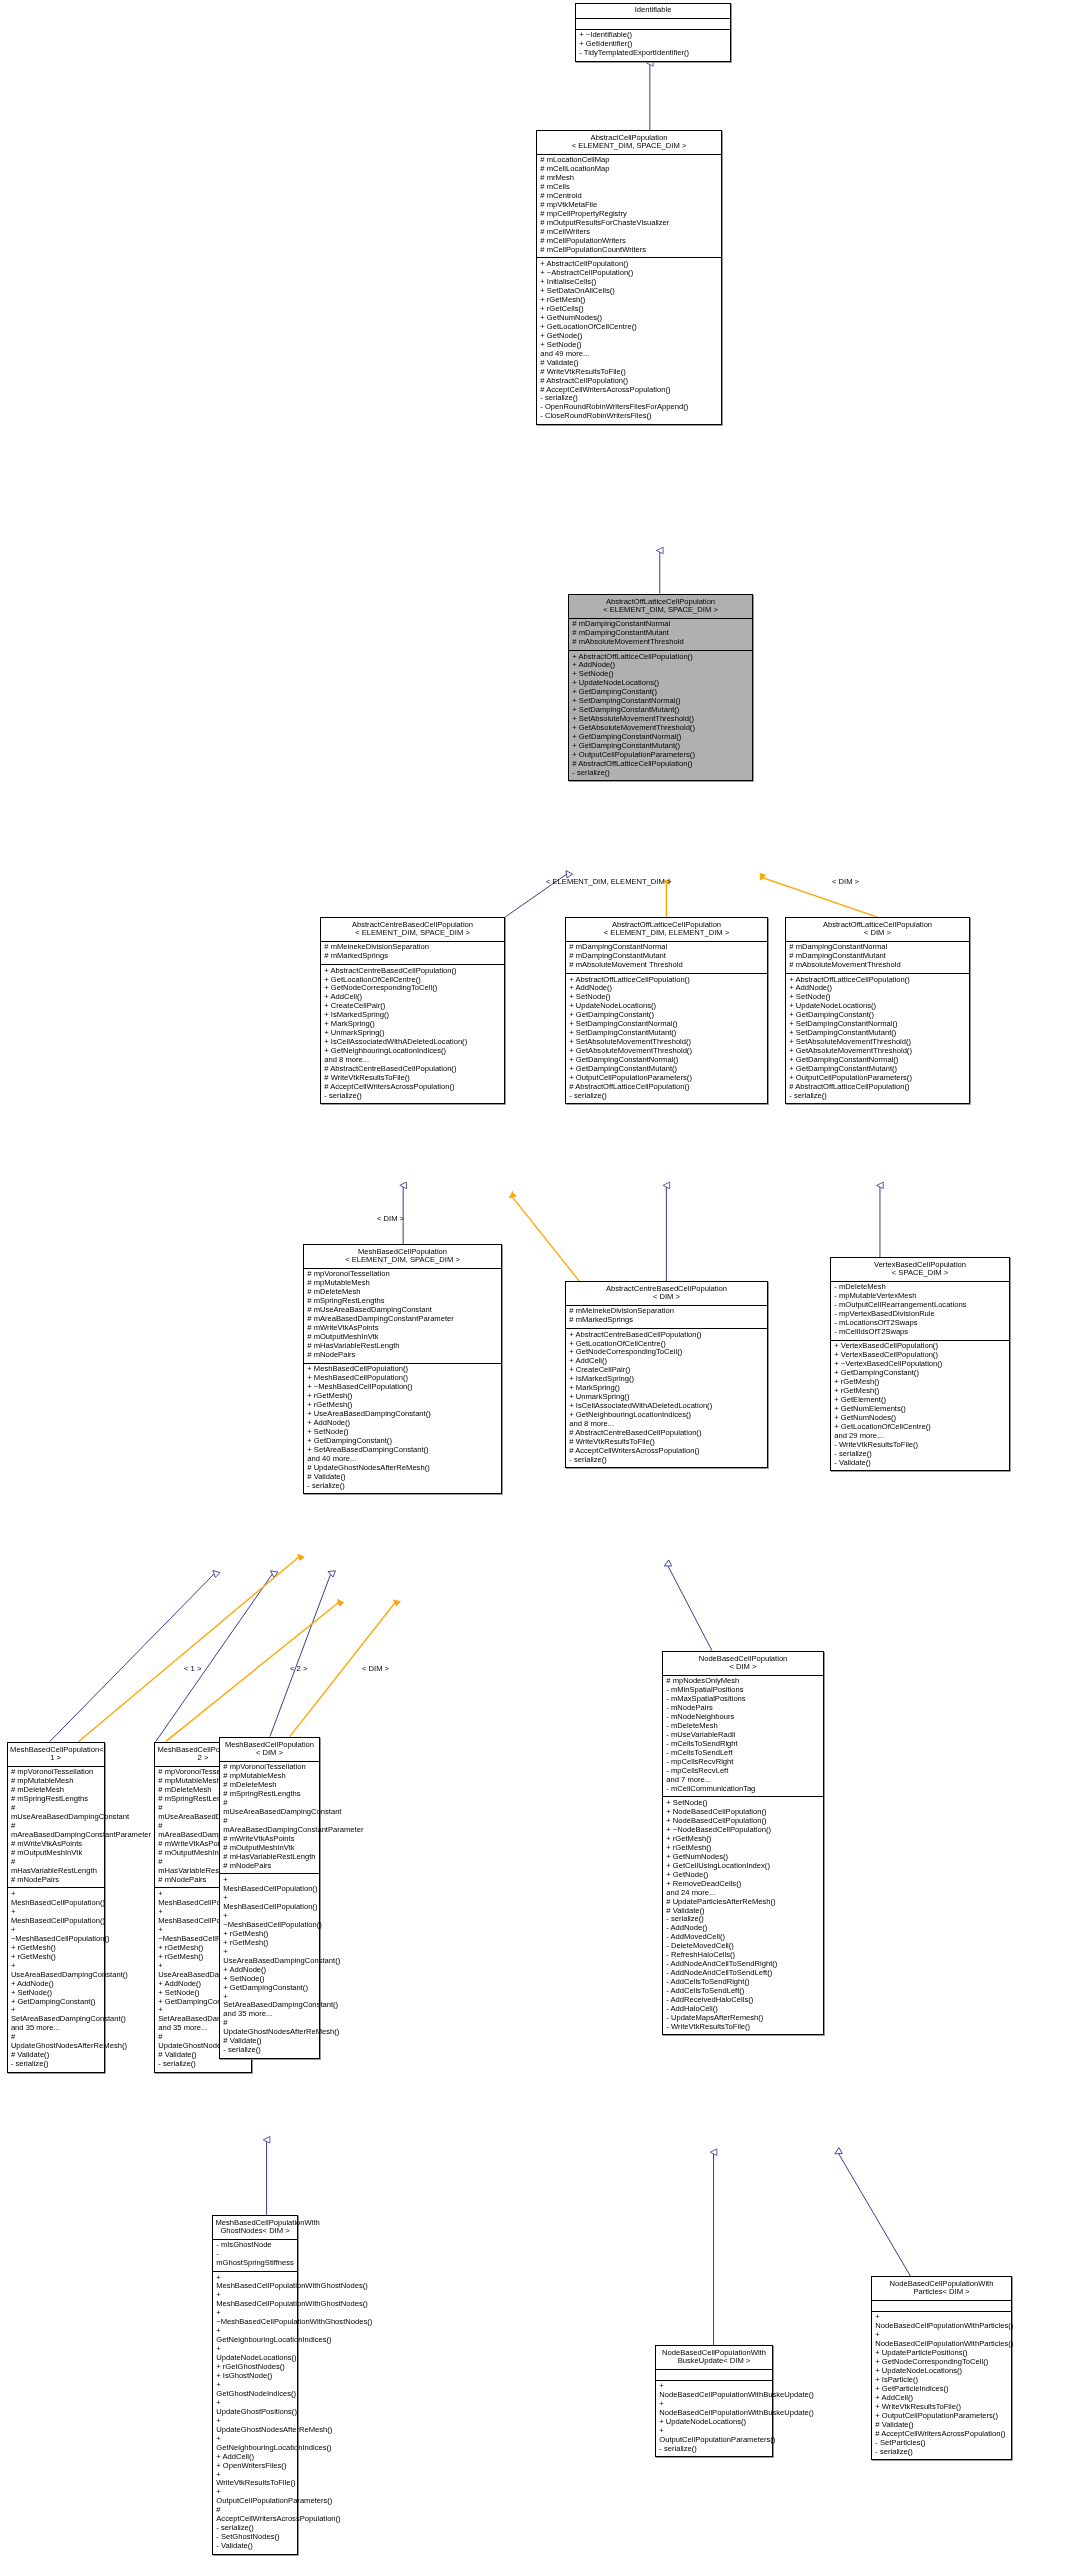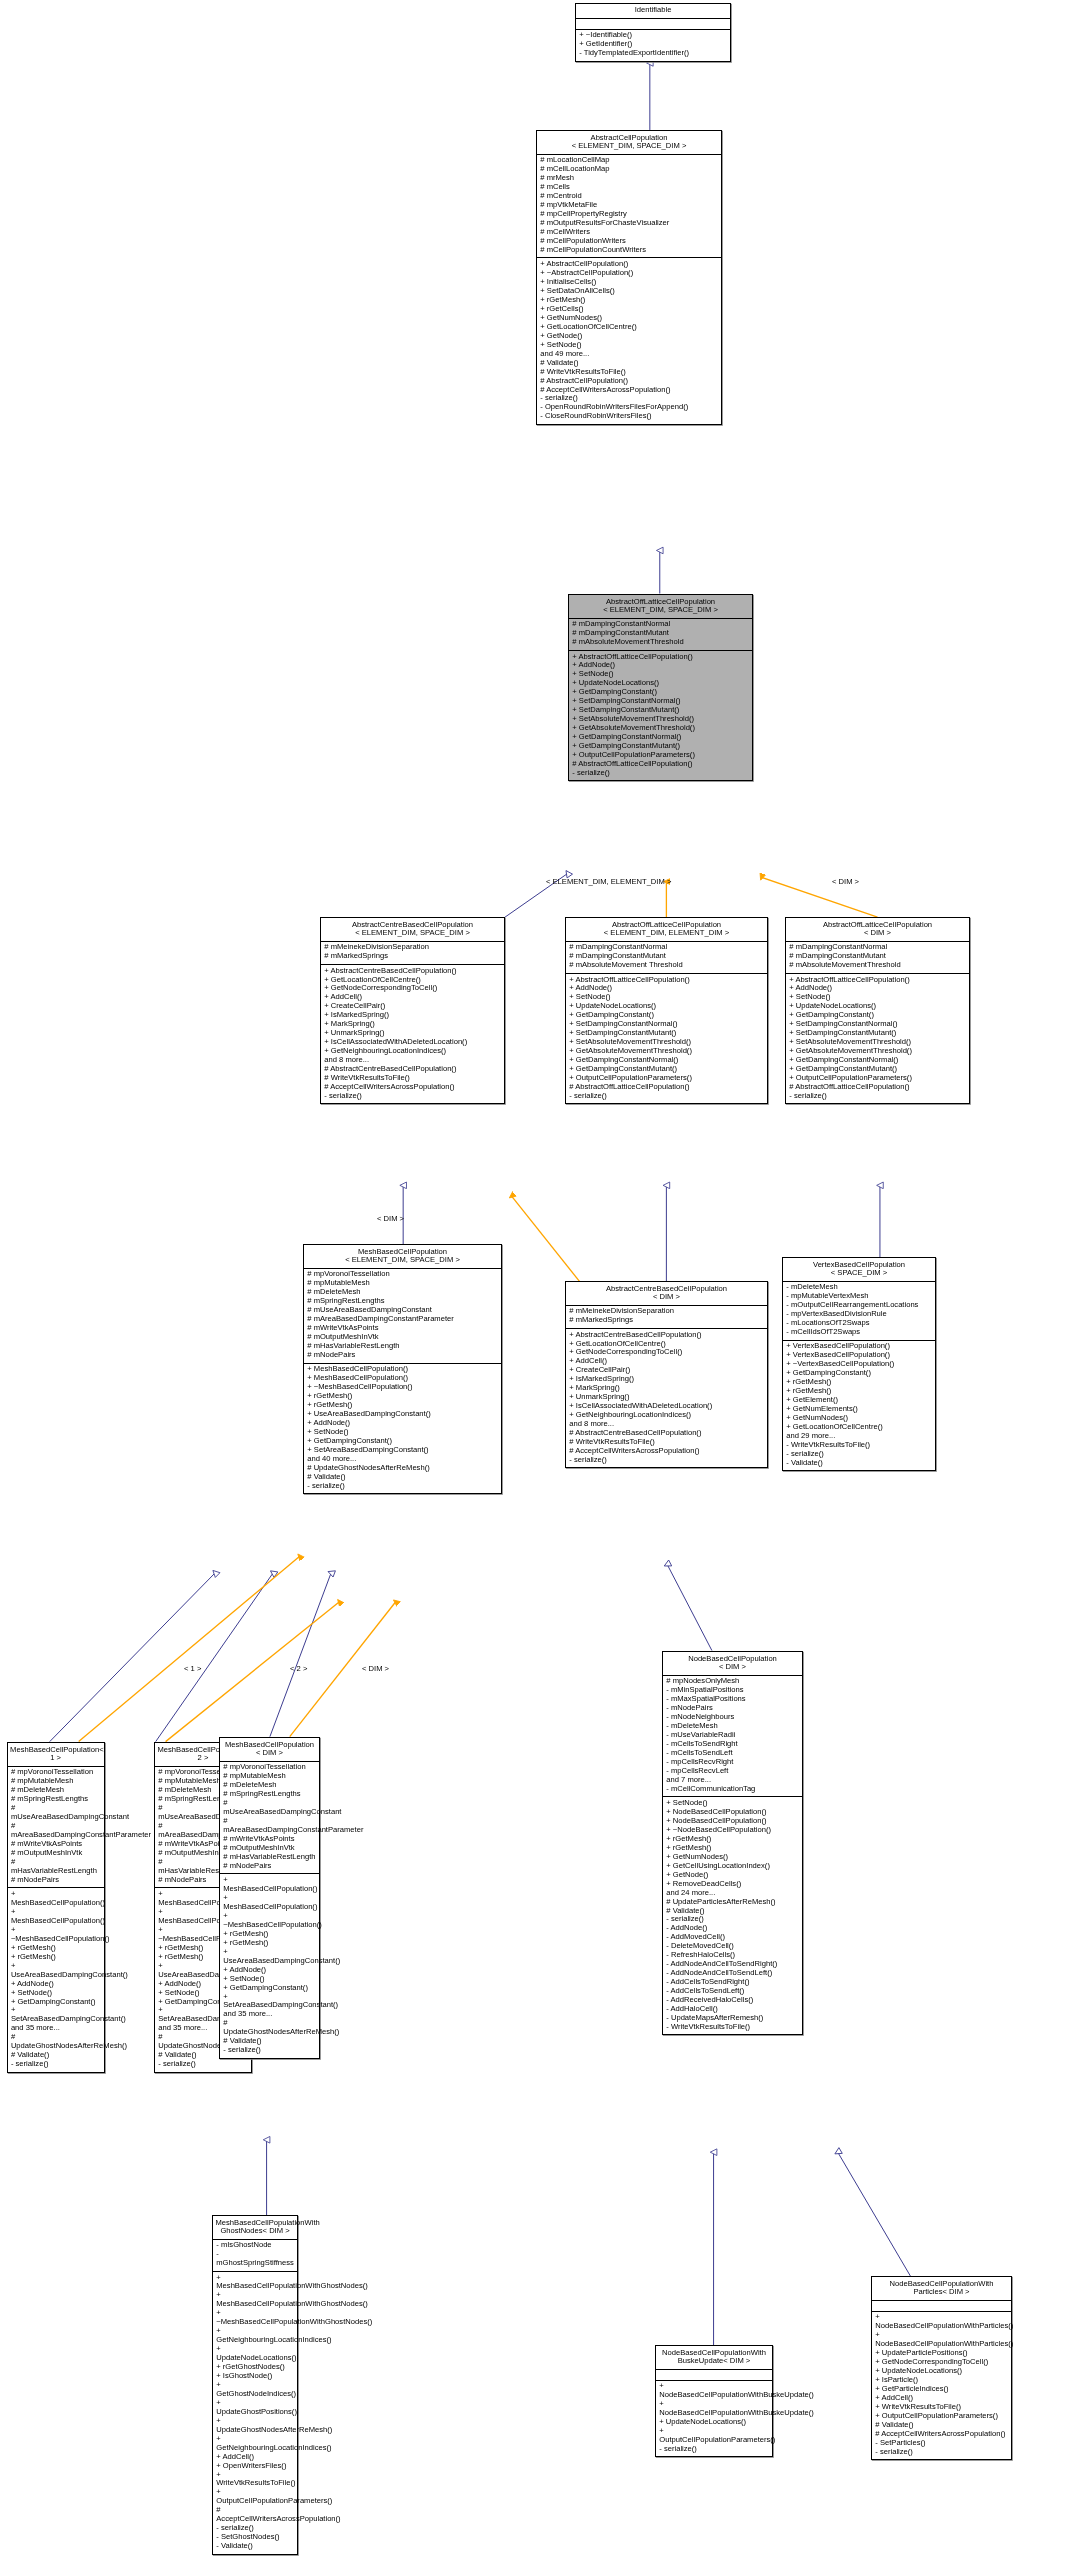--- a/index.html
+++ b/index.html
@@ -291,21 +291,21 @@
           <div class="line">+ UnmarkSpring()</div>
           <div class="line">+ IsCellAssociatedWithADeletedLocation()</div>
           <div class="line">+ GetNeighbouringLocationIndices()</div>
           <div class="line">and 8 more...</div>
           <div class="line"># AbstractCentreBasedCellPopulation()</div>
           <div class="line"># WriteVtkResultsToFile()</div>
           <div class="line"># AcceptCellWritersAcrossPopulation()</div>
           <div class="line">- serialize()</div>
         </div>
       </div>
-      <div class="box" style="left: 782px; top: 1257px; width: 154px;">
+      <div class="box" style="left: 830px; top: 1257px; width: 180px;">
         <div class="sec title">
           <span class="t1">VertexBasedCellPopulation</span>
           <span class="t2">&lt; SPACE_DIM &gt;</span>
         </div>
         <div class="sec attrs">
           <div class="line">- mDeleteMesh</div>
           <div class="line">- mpMutableVertexMesh</div>
           <div class="line">- mOutputCellRearrangementLocations</div>
           <div class="line">- mpVertexBasedDivisionRule</div>
           <div class="line">- mLocationsOfT2Swaps</div>
@@ -321,21 +321,21 @@
           <div class="line">+ GetElement()</div>
           <div class="line">+ GetNumElements()</div>
           <div class="line">+ GetNumNodes()</div>
           <div class="line">+ GetLocationOfCellCentre()</div>
           <div class="line">and 29 more...</div>
           <div class="line">- WriteVtkResultsToFile()</div>
           <div class="line">- serialize()</div>
           <div class="line">- Validate()</div>
         </div>
       </div>
-      <div class="box" style="left: 662px; top: 1651px; width: 141px;">
+      <div class="box" style="left: 662px; top: 1651px; width: 162px;">
         <div class="sec title">
           <span class="t1">NodeBasedCellPopulation</span>
           <span class="t2">&lt; DIM &gt;</span>
         </div>
         <div class="sec attrs">
           <div class="line"># mpNodesOnlyMesh</div>
           <div class="line">- mMinSpatialPositions</div>
           <div class="line">- mMaxSpatialPositions</div>
           <div class="line">- mNodePairs</div>
           <div class="line">- mNodeNeighbours</div>

